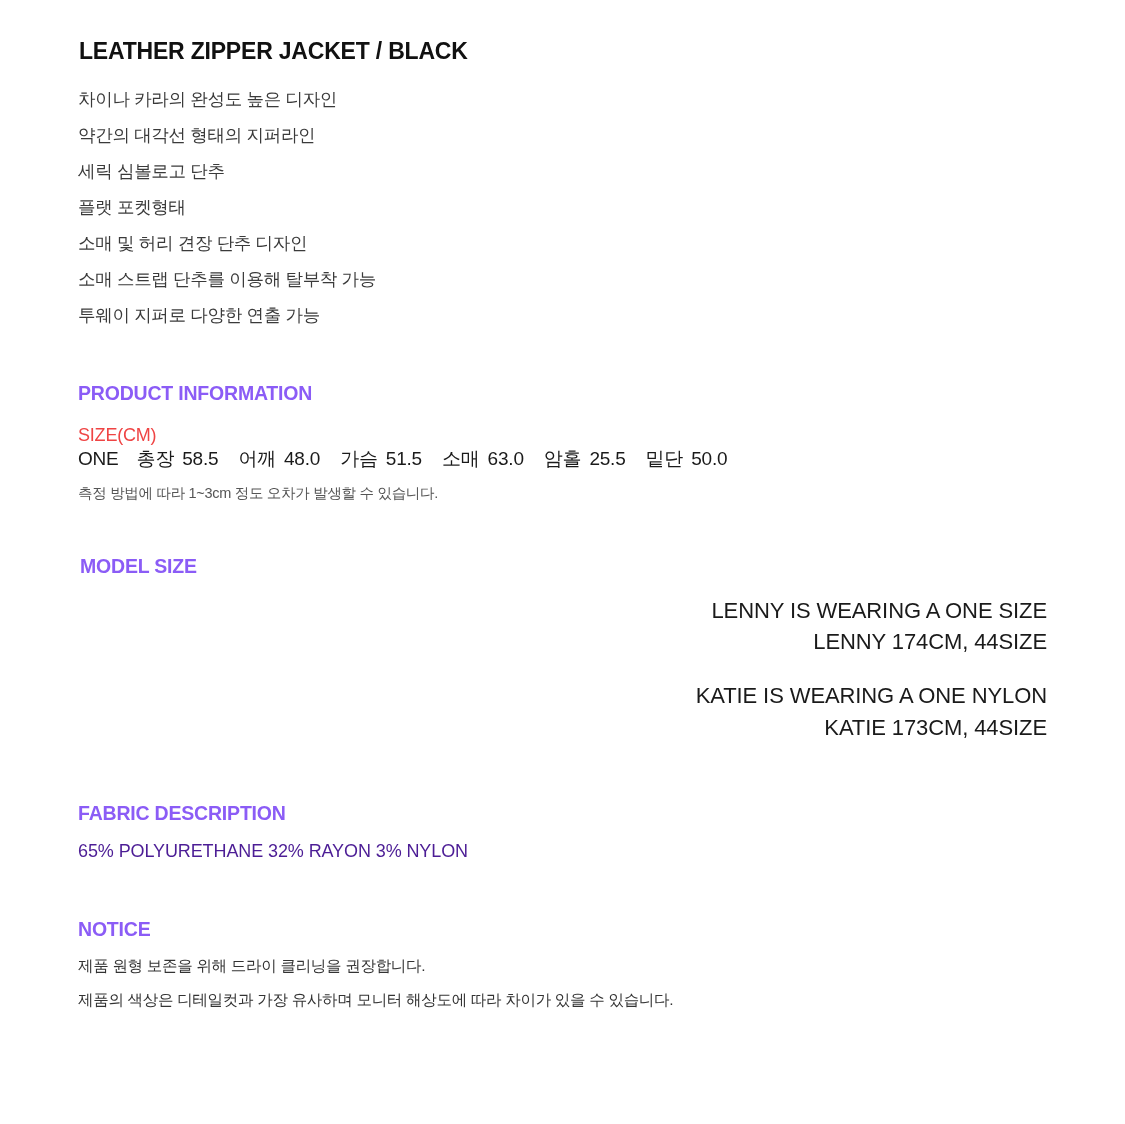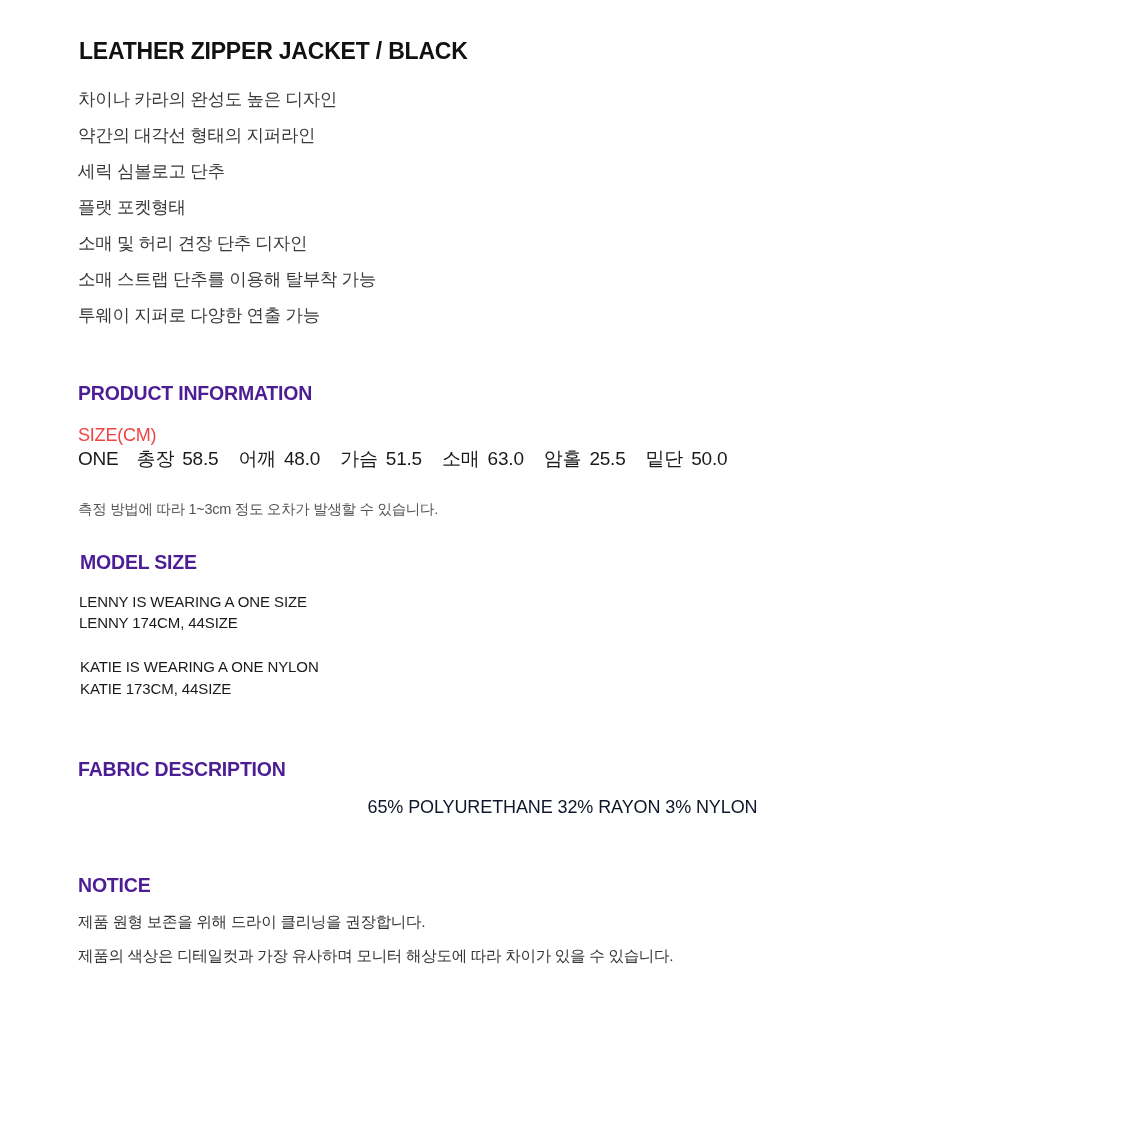--- a/index.html
+++ b/index.html
@@ -42,21 +42,21 @@
     margin-bottom: 18.5px;
     letter-spacing: -0.3px;
   }
 
   .section {
     margin-top: 0;
   }
   .section-heading {
     font-size: 19.5px;
     font-weight: bold;
-    color: #4c1d95;
+    color: #8b5cf6;
     letter-spacing: -0.2px;
     margin: 0;
   }
 
   #product-information {
     margin-top: 57px;
   }
   .size-label {
     font-size: 18px;
     color: #ef4444;
@@ -74,54 +74,54 @@
   }
   .size-row .size-key {
     margin-right: 8px;
   }
   .size-row .size-val {
     margin-right: 20px;
   }
   .size-note {
     font-size: 14.5px;
     color: #555555;
-    margin-top: 28px;
+    margin-top: 12px;
     letter-spacing: -0.3px;
   }
 
   #model-size {
-    margin-top: 32px;
+    margin-top: 52px;
   }
   #model-size .section-heading {
     margin-left: 2px;
   }
   .model-block {
     margin-top: 17px;
     margin-left: 1px;
   }
   .model-block + .model-block {
     margin-top: 22px;
     margin-left: 2px;
   }
   .model-line {
-    font-size: 15px;
+    font-size: 22px;
     color: #1a1a1a;
     line-height: 1.45;
     letter-spacing: -0.1px;
+    text-align: right;
   }
 
   #fabric-description {
     margin-top: 58px;
   }
   .fabric-text {
     font-size: 18px;
-    color: #0f172a;
+    color: #4c1d95;
     margin-top: 16px;
     letter-spacing: -0.1px;
-    text-align: center;
   }
 
   #notice {
     margin-top: 56px;
   }
   .notice-line {
     font-size: 15.5px;
     color: #333333;
     margin-top: 15px;
     letter-spacing: -0.3px;

